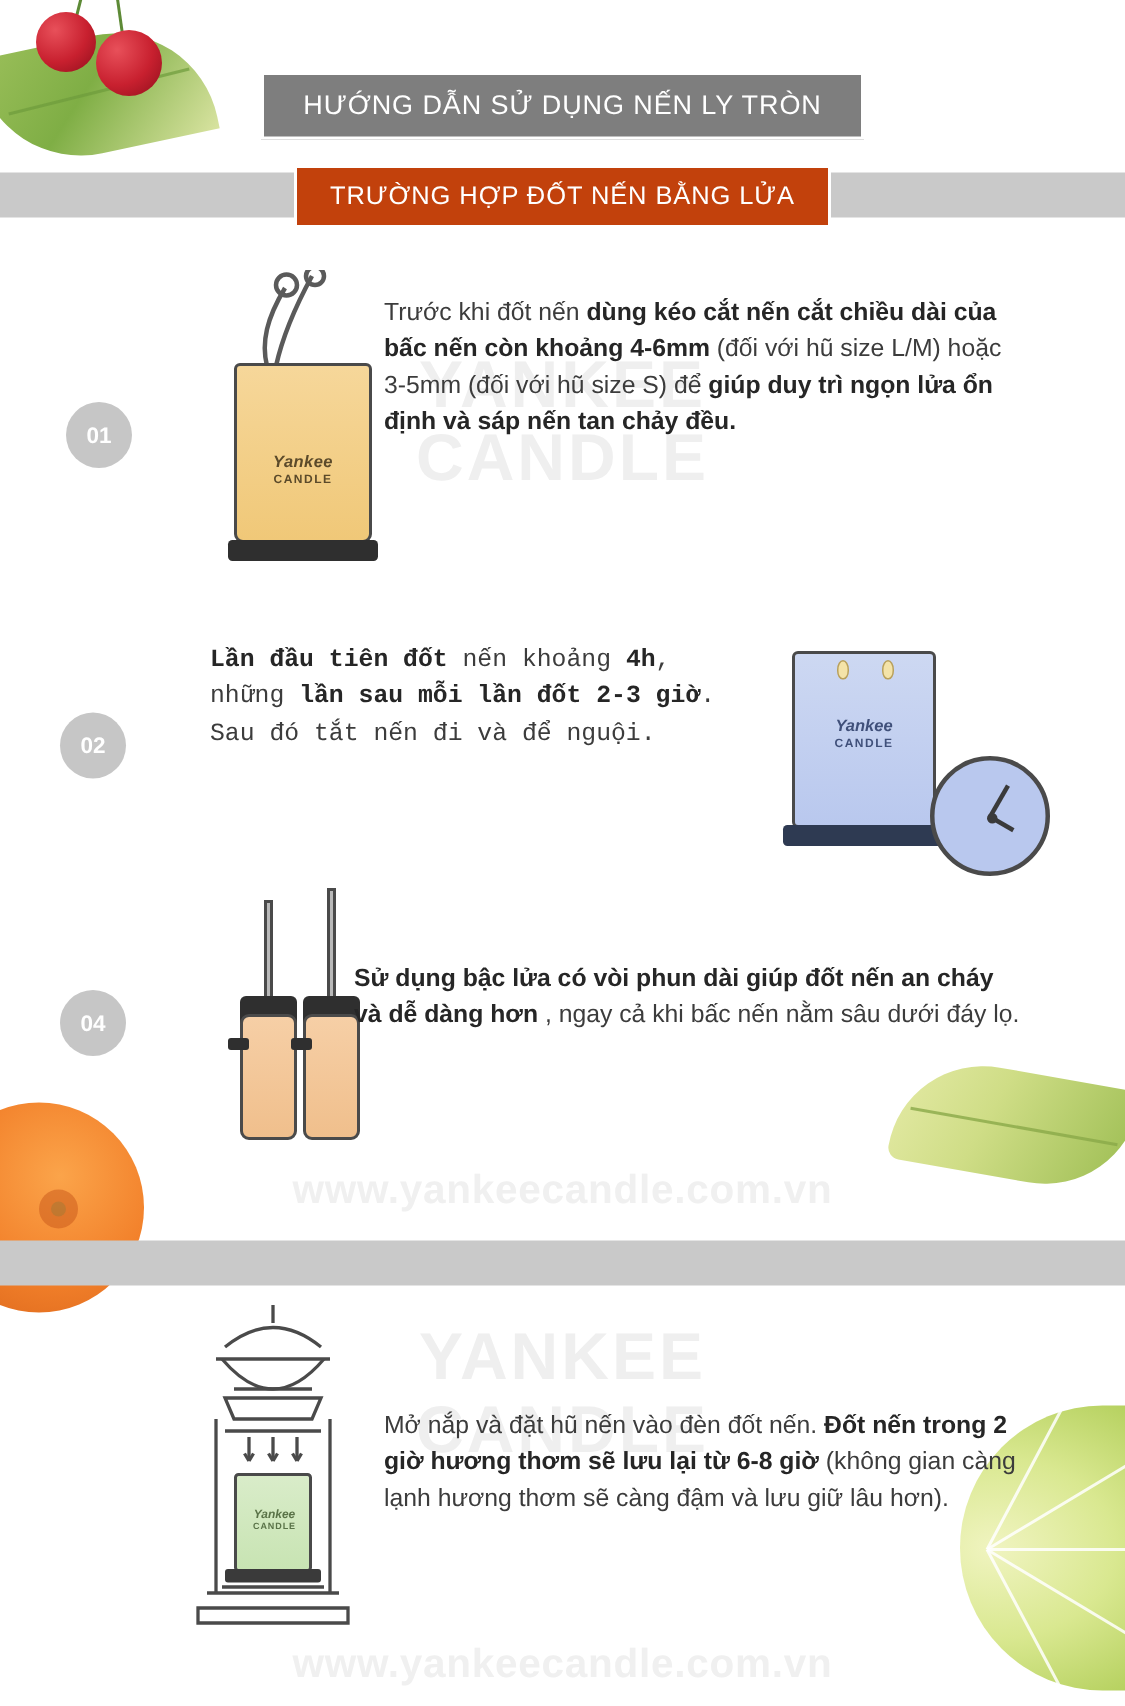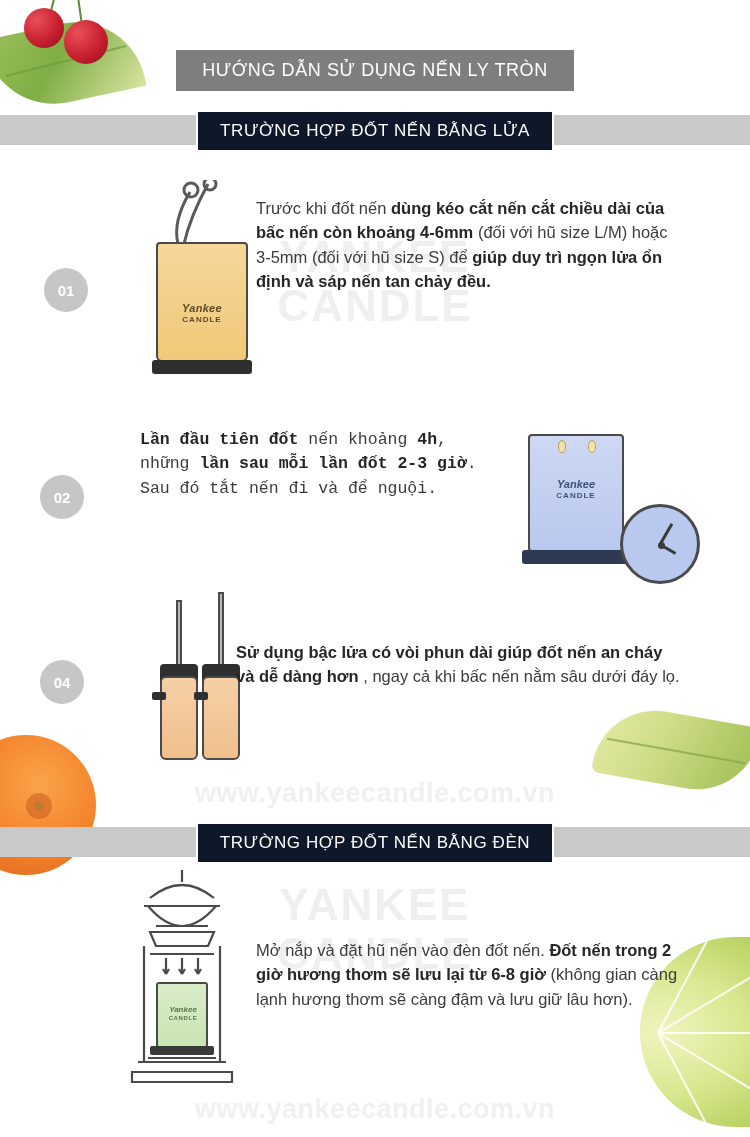--- a/index.html
+++ b/index.html
@@ -95,21 +95,21 @@
   .banner-wrap { position: absolute; left: 0; right: 0; }
   .banner-grey-bar {
     position: absolute; left: 0; right: 0; top: 0; height: 30px; background: #c9c9c9;
   }
   .banner-title {
     position: relative; margin: 0 auto; background: #7e7e7e; color: #ffffff;
     font-weight: 400; font-size: 17px; letter-spacing: .6px;
     text-align: center; padding: 9px 22px; width: max-content;
     border: 2px solid #ffffff;
   }
-  .banner-title.dark { background: #0f172a; }
+  .banner-title.dark { background: #c2410c; }
 
   
   .step-num {
     position: absolute; width: 44px; height: 44px; border-radius: 50%;
     background: #c6c6c6; color: #ffffff; font-weight: 700; font-size: 15px;
     display: flex; align-items: center; justify-content: center;
   }
   .step-text { position: absolute; font-size: 16.5px; line-height: 1.48; color: #3c3c3c; }
   .step-text p { margin: 0 0 12px 0; }
   .step-text p:last-child { margin-bottom: 0; }
@@ -313,21 +313,20 @@
 </div>
 
 <div class="step-text" style="left:236px; top:640px; width:446px;">
   <p>
     <span class="b">Sử dụng bậc lửa có vòi phun dài giúp đốt nến an cháy và dễ dàng hơn</span><span> , ngay cả khi bấc nến nằm sâu dưới đáy lọ.</span>
   </p>
 </div>
 
 <div class="banner-wrap" style="top:822px; height:40px;">
   <div class="banner-grey-bar" style="top:5px;"></div>
-  <div class="banner-title dark">TRƯỜNG HỢP ĐỐT NẾN BẰNG ĐÈN</div>
 </div>
 
 <div class="ill lantern">
   <svg width="180" height="240" viewBox="0 0 180 240">
     <g stroke="#4a4a4a" stroke-width="2.2" fill="none">
       <path d="M90 8 v12"></path>
       <path d="M58 36 q32 -26 64 0"></path>
       <path d="M52 44 h76"></path>
       <path d="M56 44 q34 40 68 0"></path>
       <path d="M64 64 h52"></path>

